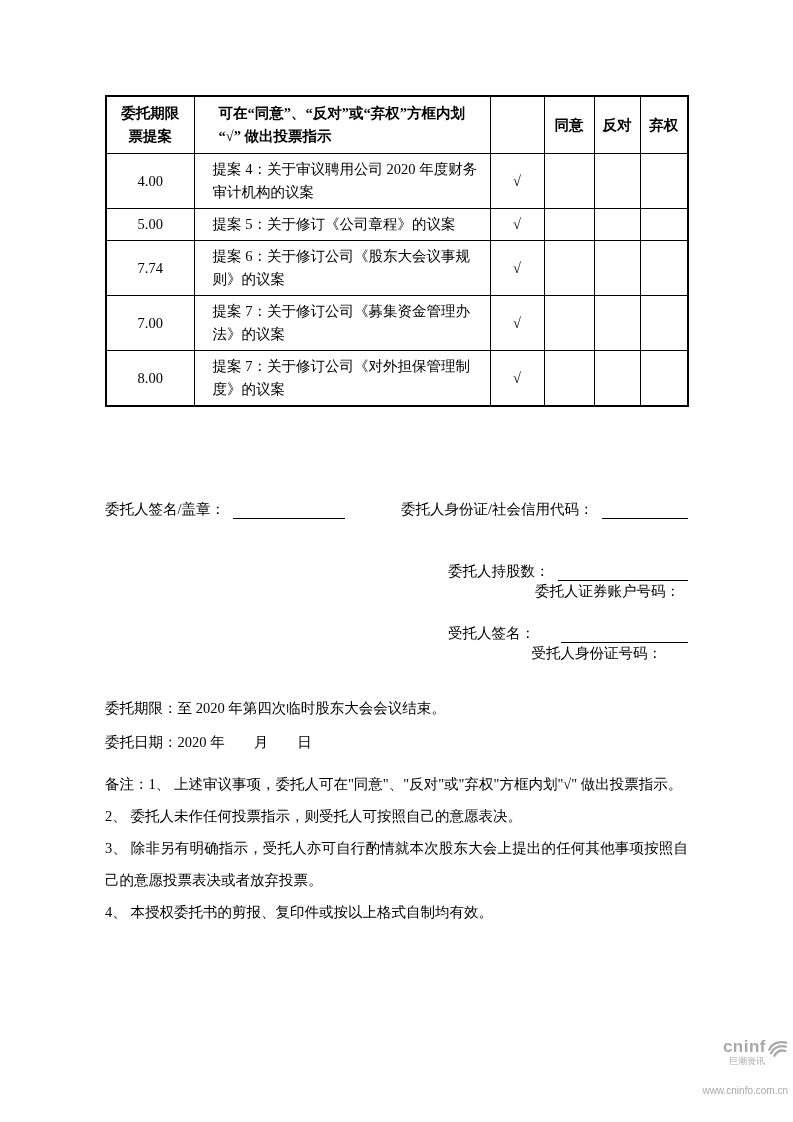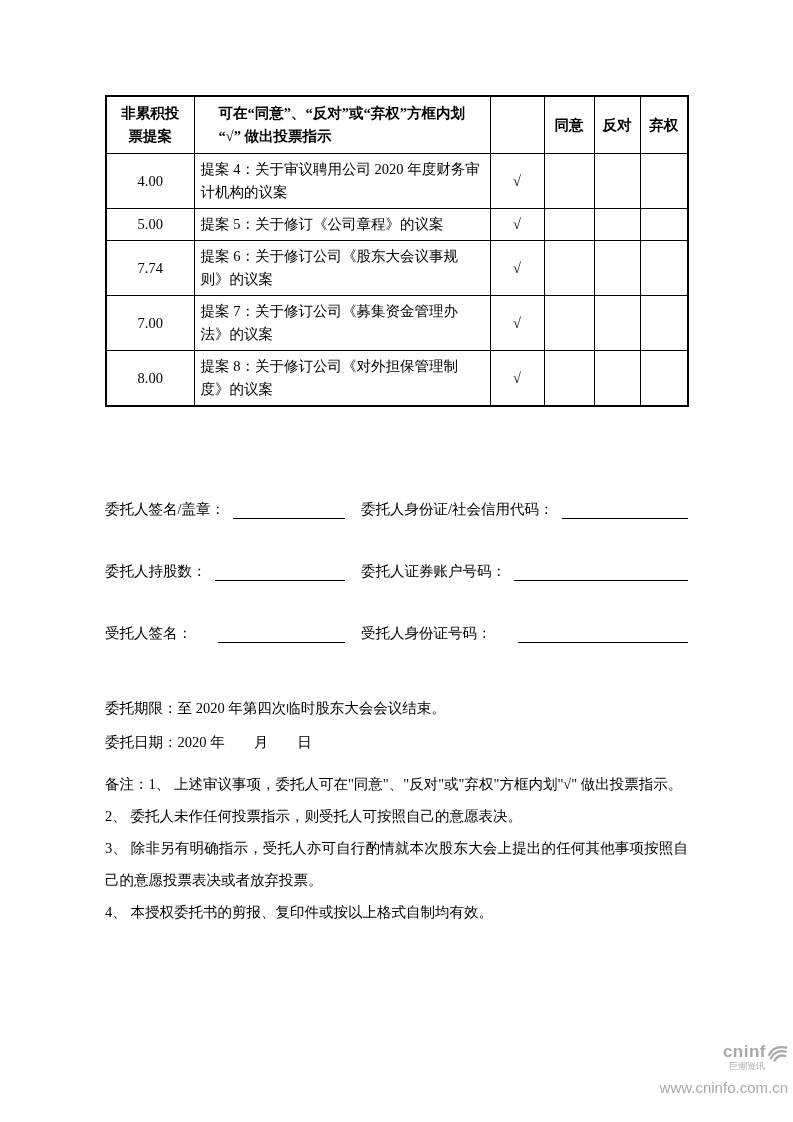--- a/index.html
+++ b/index.html
@@ -38,34 +38,34 @@
     padding: 5px 3px;
     line-height: 23px;
   }
   table.vote-table th.col-instruction {
     text-align: left;
     padding-left: 24px;
   }
   td.cell-no { text-align: center; padding: 5px 2px; }
   td.cell-proposal {
     text-align: left;
-    padding: 4px 4px 4px 6px;
+    padding: 4px 4px 4px 18px;
     line-height: 23px;
   }
   td.cell-mark, td.cell-vote { text-align: center; padding: 4px 2px; }
 
   
   .sig-row {
     display: flex;
     width: 583px;
     height: 20px;
     align-items: flex-end;
   }
-  .sig-row.first { margin-top: 92px; }
-  .sig-row + .sig-row { margin-top: 42px; }
+  .sig-row.first { margin-top: 92px; gap: 40px; }
+  .sig-row + .sig-row { margin-top: 42px; flex-direction: column; }
   .sig-group1 { width: 240px; display: flex; align-items: flex-end; }
   .sig-group2 { flex: 1; display: flex; align-items: flex-end; margin-left: 16px; }
   .sig-label { white-space: nowrap; line-height: 20px; }
   .blank {
     flex: 1;
     border-bottom: 1px solid #000;
     height: 18px;
     margin-left: 8px;
   }
   .blank.gap-lg { margin-left: 26px; }
@@ -96,39 +96,39 @@
     align-items: center;
     justify-content: flex-end;
   }
   .brand-text {
     font-weight: bold;
     font-size: 17px;
     letter-spacing: 0.5px;
   }
   .logo-icon { width: 21px; height: 21px; margin-left: 1px; }
   .logo-name { font-size: 9px; margin-top: -1px; padding-right: 23px; }
-  .logo-url  { font-size: 15px; margin-top: 8px; }
+  .logo-url  { font-size: 10px; margin-top: 18px; }
 </style>
 </head>
 <body>
 
 <div class="content">
 
   <table class="vote-table">
     <colgroup>
       <col style="width:88px">
         <col style="width:296px">
         <col style="width:54px">
       <col style="width:50px">
         <col style="width:46px">
         <col style="width:48px">
     </colgroup>
     <thead>
       <tr>
-        <th>非累积投
+        <th>委托期限
 票提案</th>
         <th class="col-instruction">可在“同意”、“反对”或“弃权”方框内划
 “√” 做出投票指示</th>
         <th></th>
         <th>同意</th>
         <th>反对</th>
         <th>弃权</th>
       </tr>
     </thead>
     <tbody>
@@ -159,21 +159,21 @@
       <tr>
         <td class="cell-no">7.00</td>
         <td class="cell-proposal">提案 7：关于修订公司《募集资金管理办法》的议案</td>
         <td class="cell-mark">√</td>
         <td class="cell-vote"></td>
         <td class="cell-vote"></td>
         <td class="cell-vote"></td>
       </tr>
       <tr>
         <td class="cell-no">8.00</td>
-        <td class="cell-proposal">提案 8：关于修订公司《对外担保管理制度》的议案</td>
+        <td class="cell-proposal">提案 7：关于修订公司《对外担保管理制度》的议案</td>
         <td class="cell-mark">√</td>
         <td class="cell-vote"></td>
         <td class="cell-vote"></td>
         <td class="cell-vote"></td>
       </tr>
     </tbody>
   </table>
 
   <div class="sig-row first">
     <div class="sig-group1">

